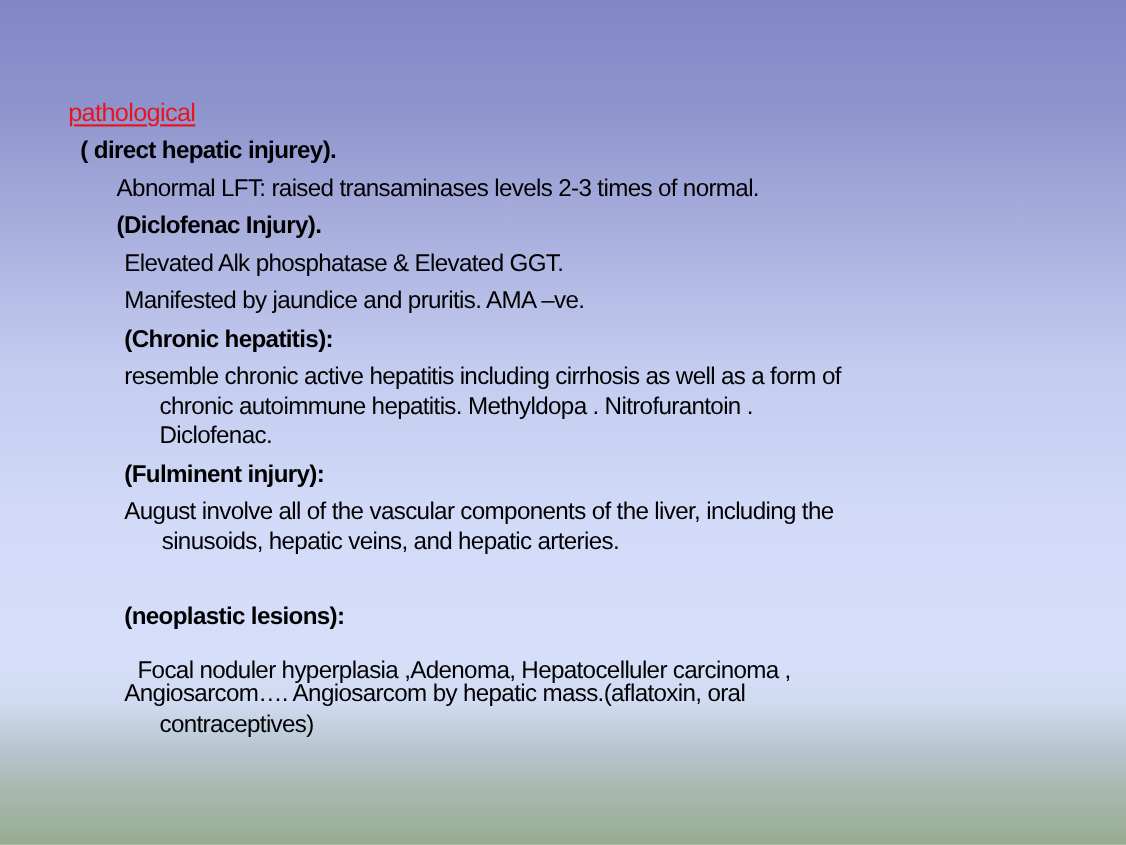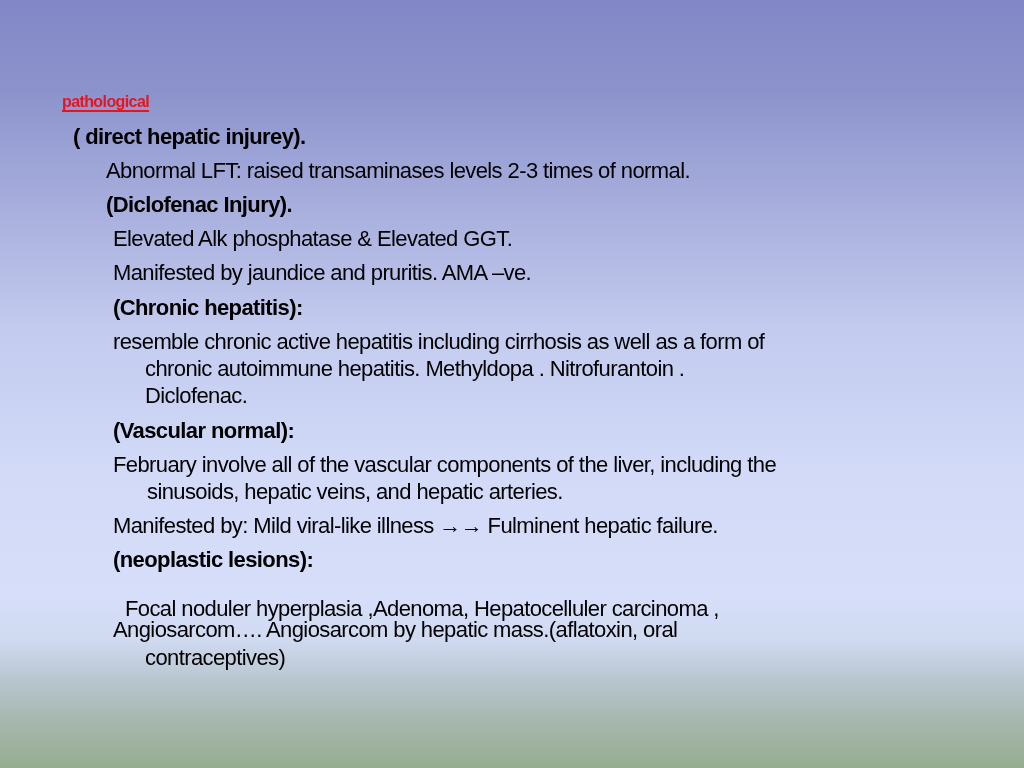--- a/index.html
+++ b/index.html
@@ -35,25 +35,25 @@
     .line {
       position: absolute;
       white-space: nowrap;
       font-size: 22px;
       line-height: 26px;
       letter-spacing: -0.6px;
       transform-origin: left center;
     }
     .heading {
       color: #e8141e;
-      font-weight: bold;
+      font-weight: normal;
       text-decoration: underline;
       text-decoration-thickness: 2px;
       text-underline-offset: 3px;
-      font-size: 16px;
+      font-size: 23px;
     }
     .bold {
       font-weight: bold;
     }
   </style>
 </head>
 <body>
 
 <div class="slide">
 
@@ -64,23 +64,22 @@
 
   <div class="line bold" style="left:106px; top:192px;">(Diclofenac Injury).</div>
   <div class="line" style="left:113px; top:226px;">Elevated Alk phosphatase &amp; Elevated GGT.</div>
   <div class="line" style="left:113px; top:260px;">Manifested by jaundice and pruritis. AMA –ve.</div>
 
   <div class="line bold" style="left:113px; top:295px;">(Chronic hepatitis):</div>
   <div class="line" style="left:113px; top:329px;">resemble chronic active hepatitis including cirrhosis as well as a form of</div>
   <div class="line" style="left:145px; top:356px;">chronic autoimmune hepatitis.  Methyldopa . Nitrofurantoin .</div>
   <div class="line" style="left:145px; top:383px;">Diclofenac.</div>
 
-  <div class="line bold" style="left:113px; top:418px;">(Vascular normal):</div>
-  <div class="line" style="left:113px; top:452px;">February involve all of the vascular components of the liver, including the</div>
+  <div class="line bold" style="left:113px; top:418px;">(Fulminent injury):</div>
+  <div class="line" style="left:113px; top:452px;">August involve all of the vascular components of the liver, including the</div>
   <div class="line" style="left:147px; top:479px;text-align:right;">sinusoids, hepatic veins, and hepatic arteries.</div>
-  <div class="line" style="left:113px; top:513px;">Manifested by: Mild viral-like illness →→ Fulminent hepatic failure.</div>
 
   <div class="line bold" style="left:113px; top:547px;">(neoplastic  lesions):</div>
   <div class="line" style="left:113px; top:596px;margin-left:12px;">Focal noduler hyperplasia ,Adenoma, Hepatocelluler carcinoma ,</div>
   <div class="line" style="left:113px; top:617px;">Angiosarcom….   Angiosarcom by hepatic mass.(aflatoxin, oral</div>
   <div class="line" style="left:145px; top:645px;">contraceptives)</div>
 
 </div>
 
 </body></html>

